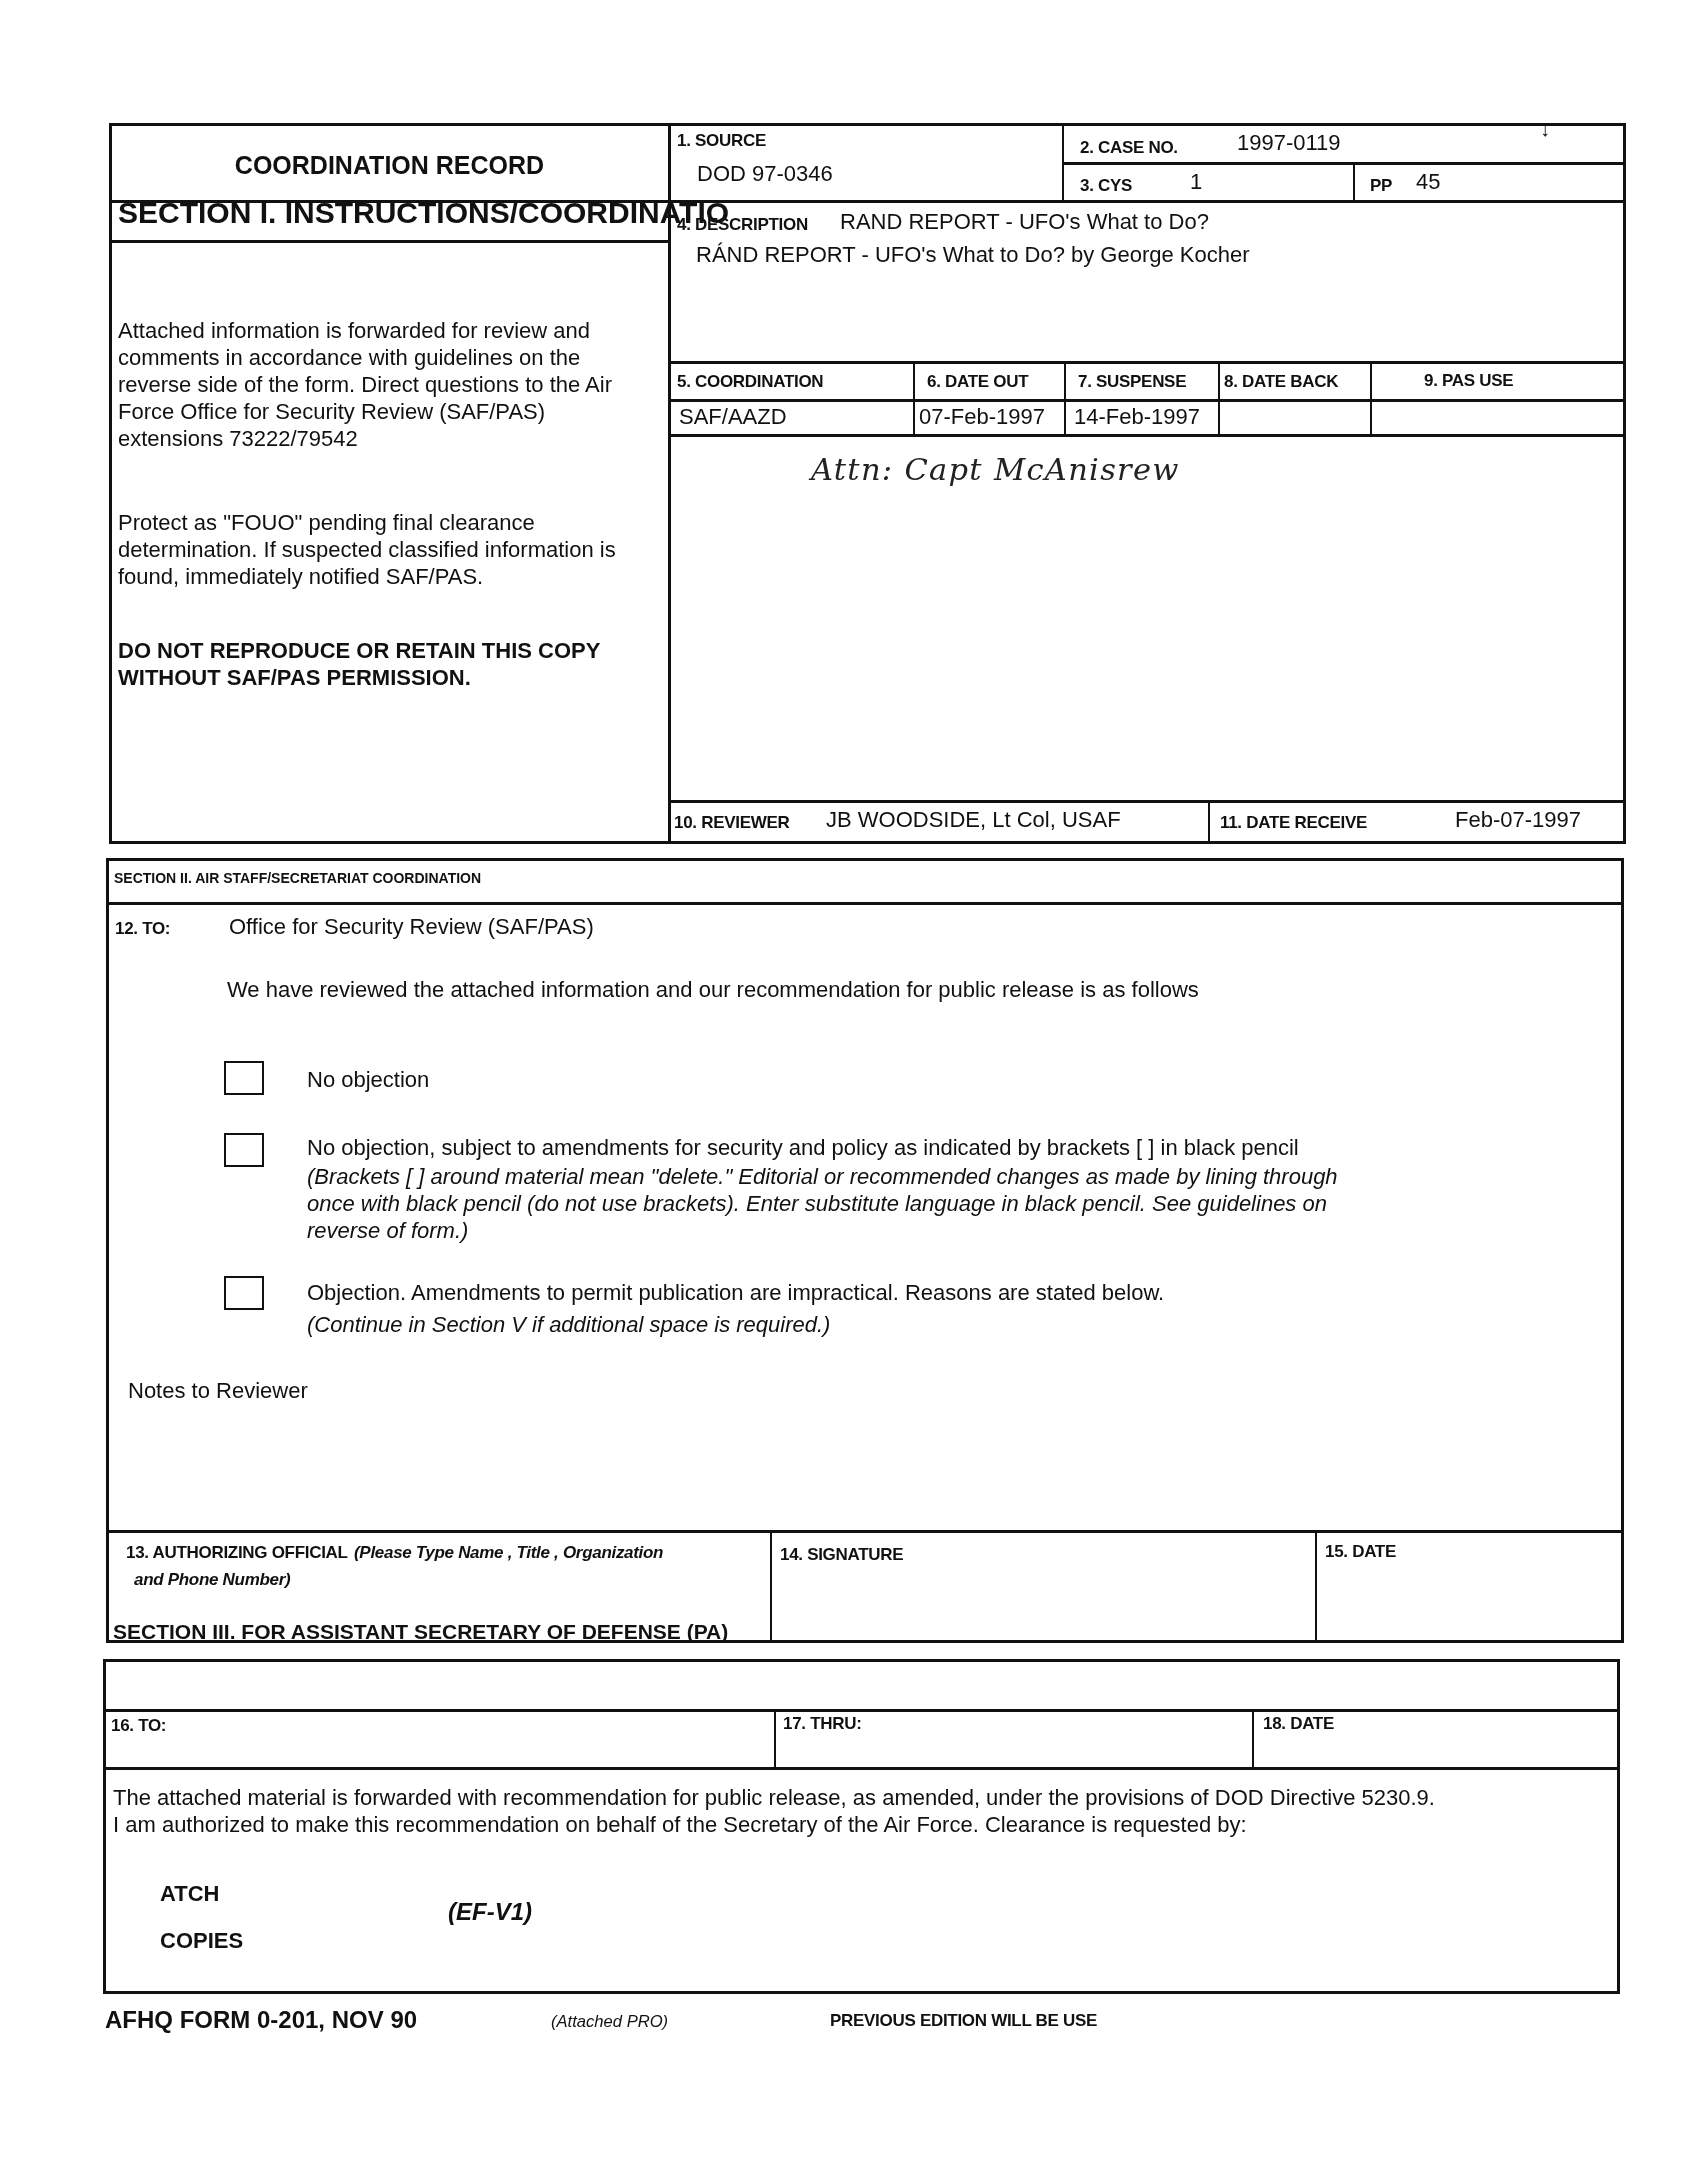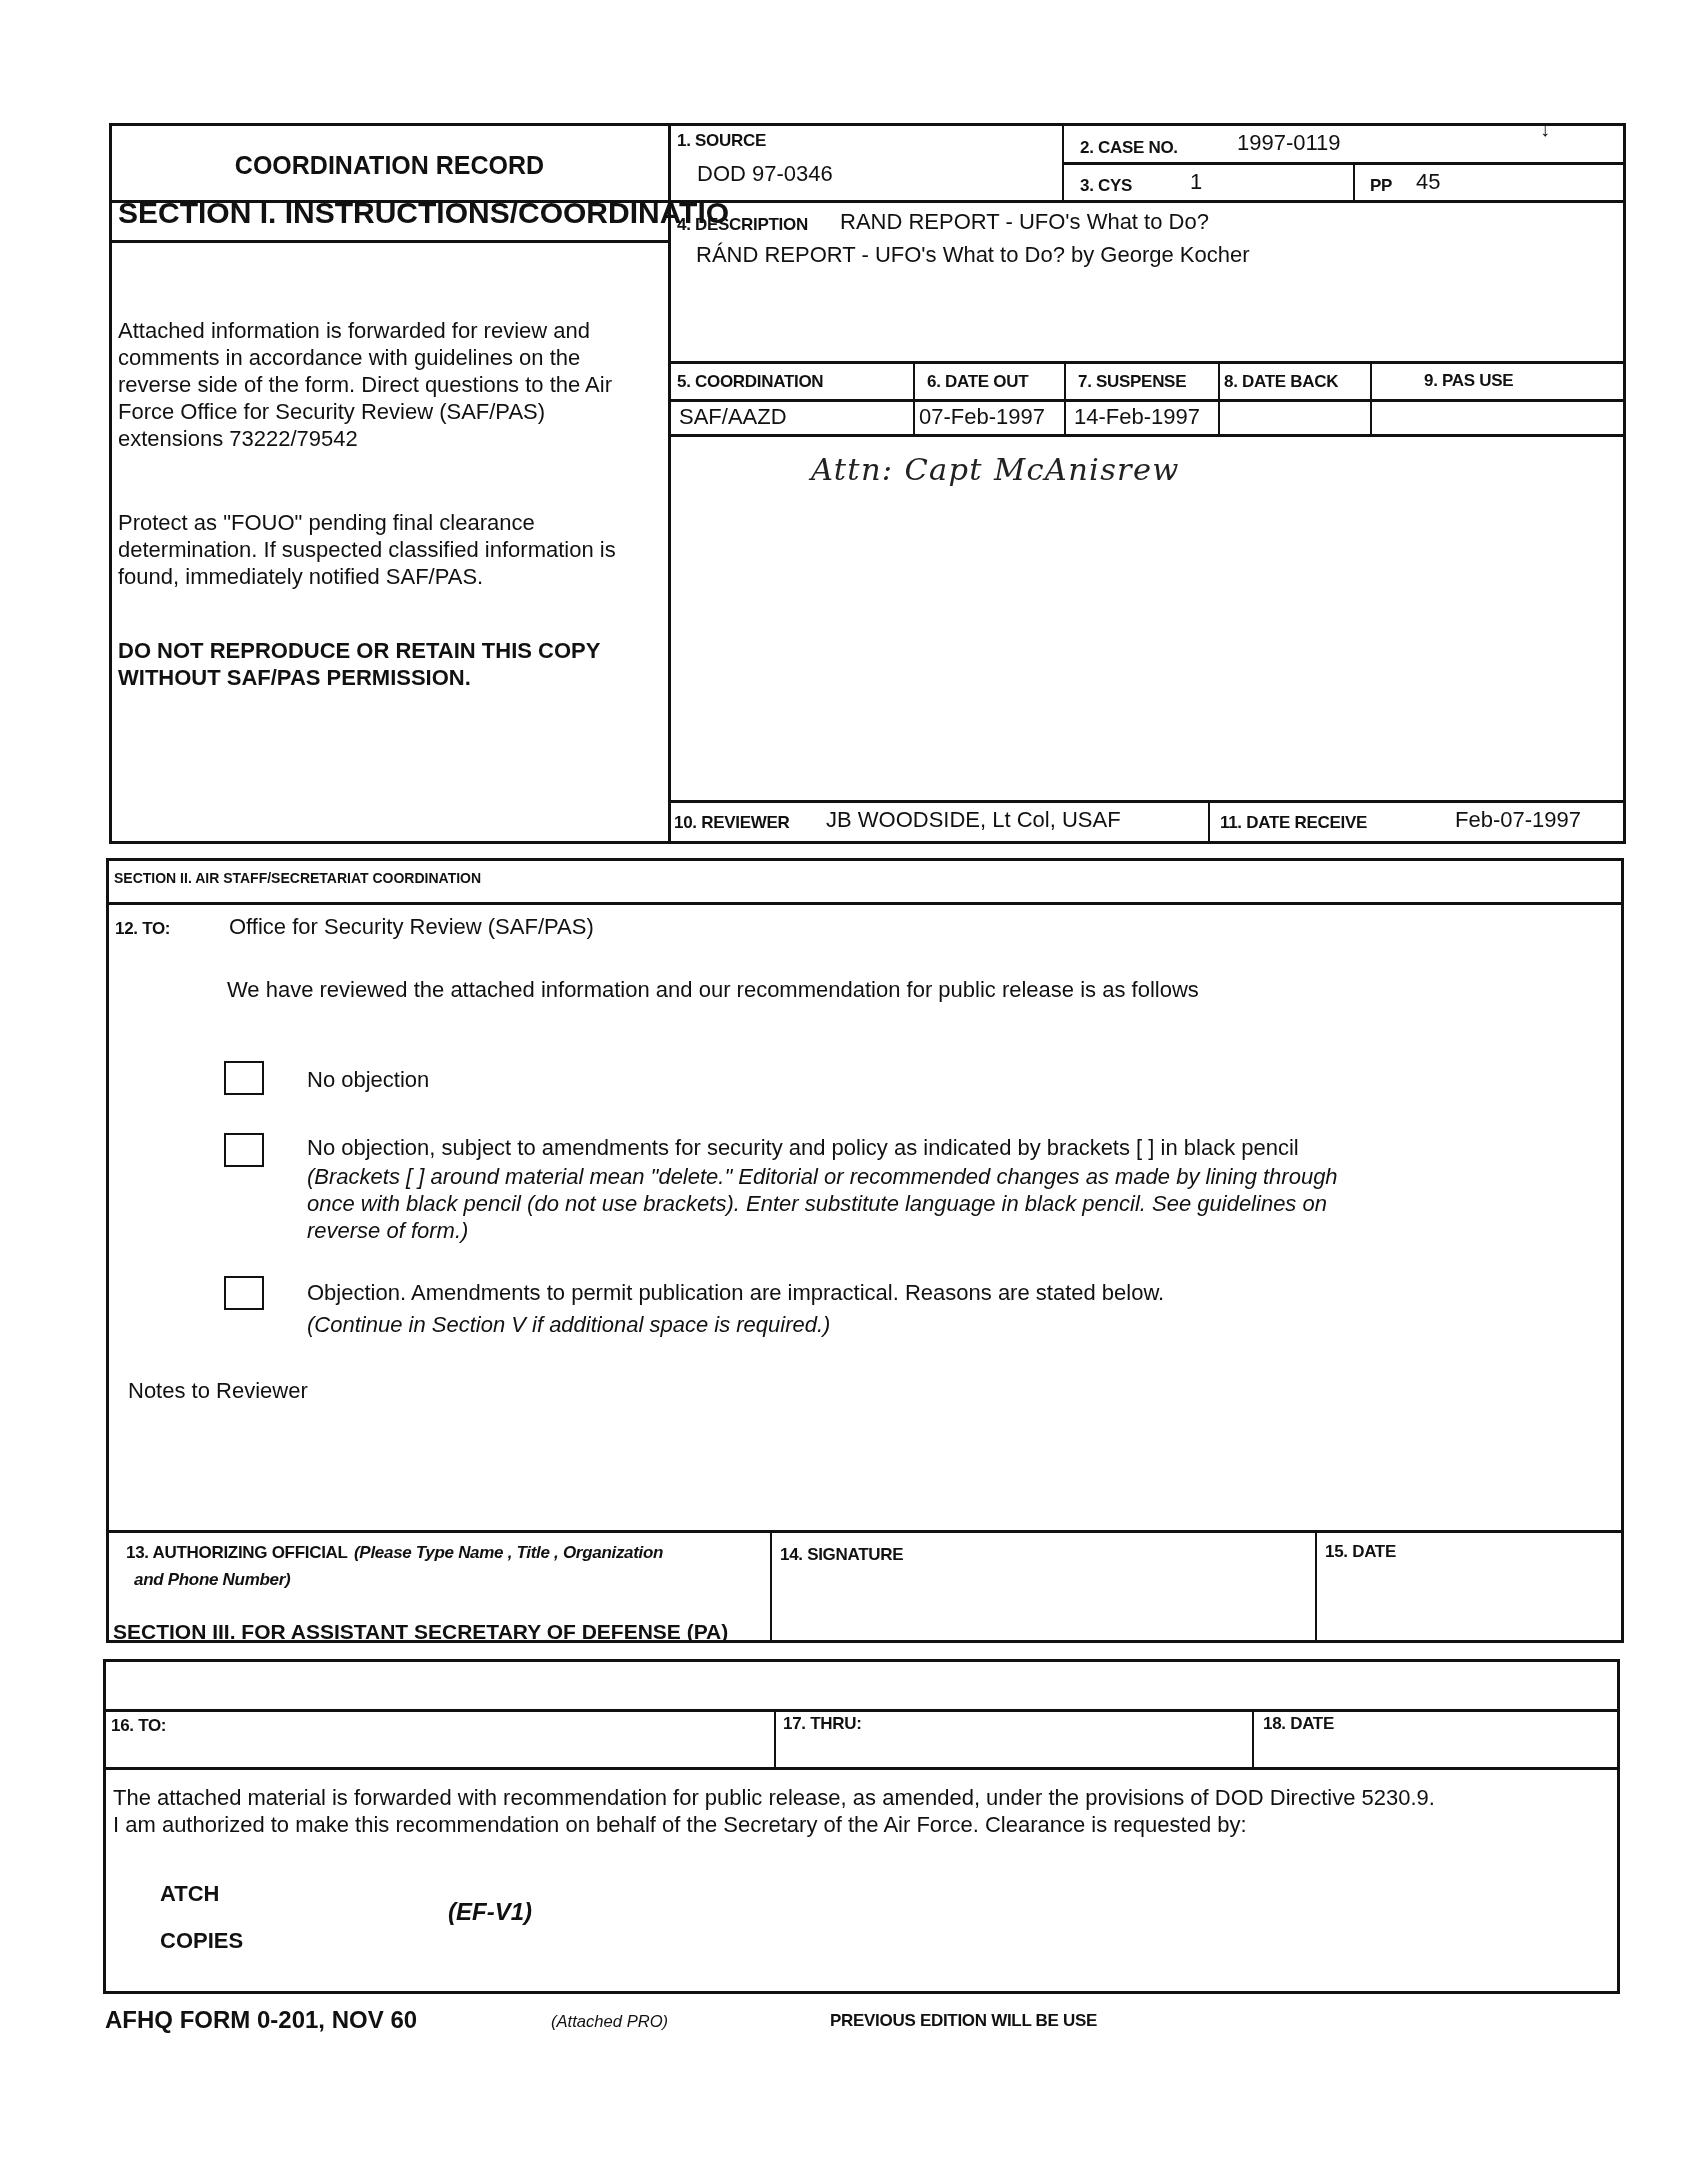--- a/index.html
+++ b/index.html
@@ -144,17 +144,17 @@
 <div class="lbl" style="left:1263px; top:1714px;">18. DATE</div>
 <div class="abs" style="left:1257px; top:1739px; width:358px; height:30px;"></div>
 
 <div class="hl" style="left:103px; top:1767px; width:1517px;"></div>
 
 <div class="txt" style="left:113px; top:1784px; width:1325px;">The attached material is forwarded with recommendation for public release, as amended, under the provisions of DOD Directive 5230.9.  I am authorized to make this recommendation on behalf of the Secretary of the Air Force.  Clearance is requested by:</div>
 
 <div class="val bold" style="left:160px; top:1881px;">ATCH</div>
 <div class="val bold" style="left:160px; top:1928px;">COPIES</div>
 
-<div class="abs bold" style="left:105px; top:2006px; font-size:24px;">AFHQ FORM 0-201, NOV 60</div>
+<div class="abs bold" style="left:105px; top:2006px; font-size:24px;">AFHQ FORM 0-201, NOV 90</div>
 <div class="abs bold ital" style="left:448px; top:1898px; font-size:24px;">(EF-V1)</div>
 <div class="abs ital" style="left:551px; top:2012px; font-size:16.6px;">(Attached PRO)</div>
 <div class="abs bold" style="left:830px; top:2011px; font-size:17px; letter-spacing:-0.3px;">PREVIOUS EDITION WILL BE USE</div>
 
 
 </body></html>

